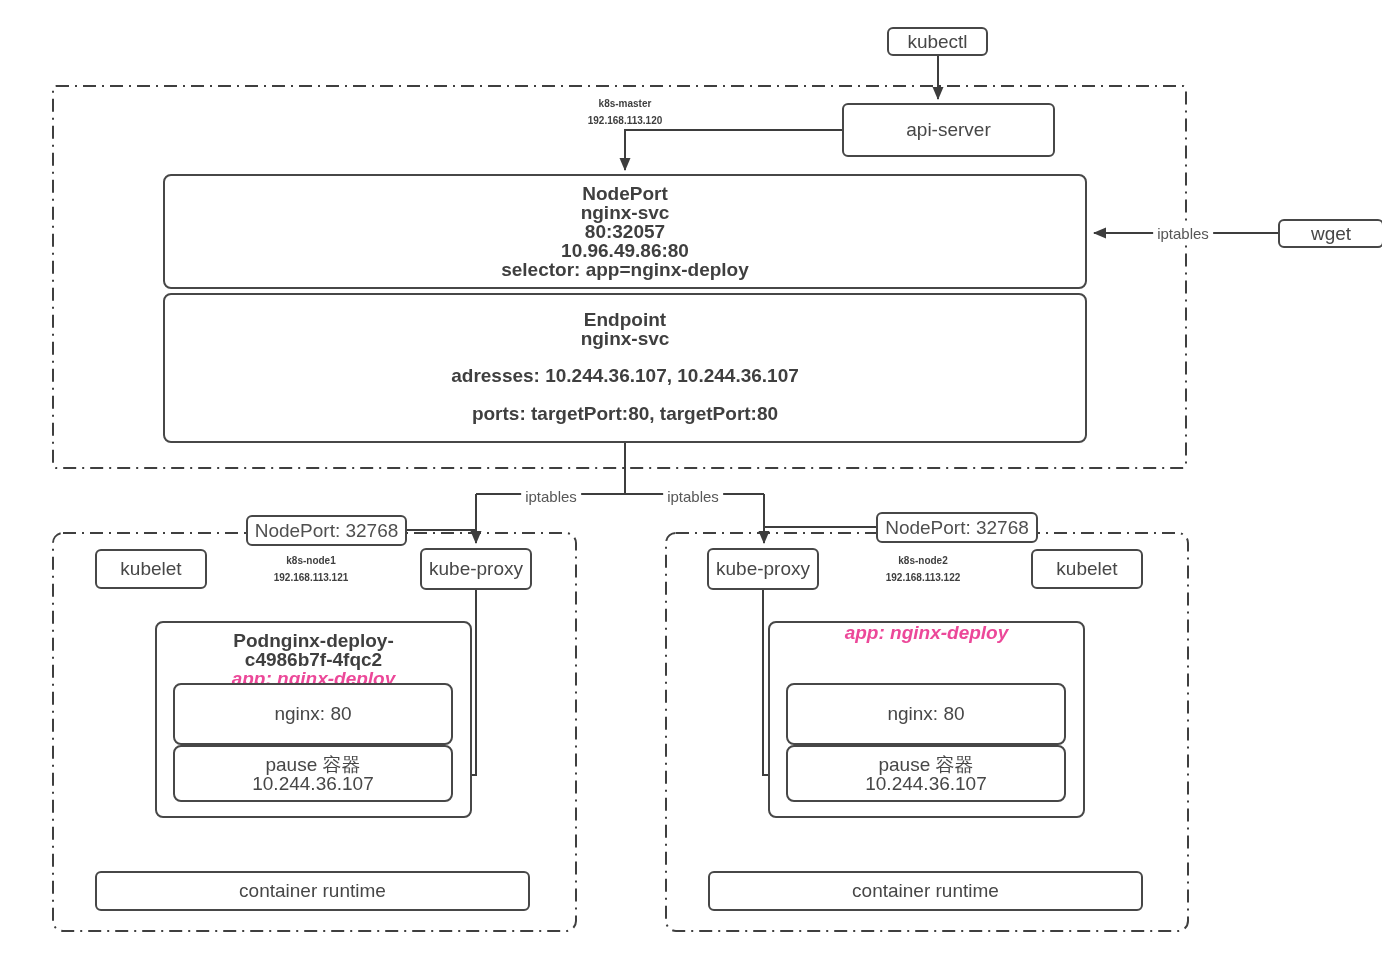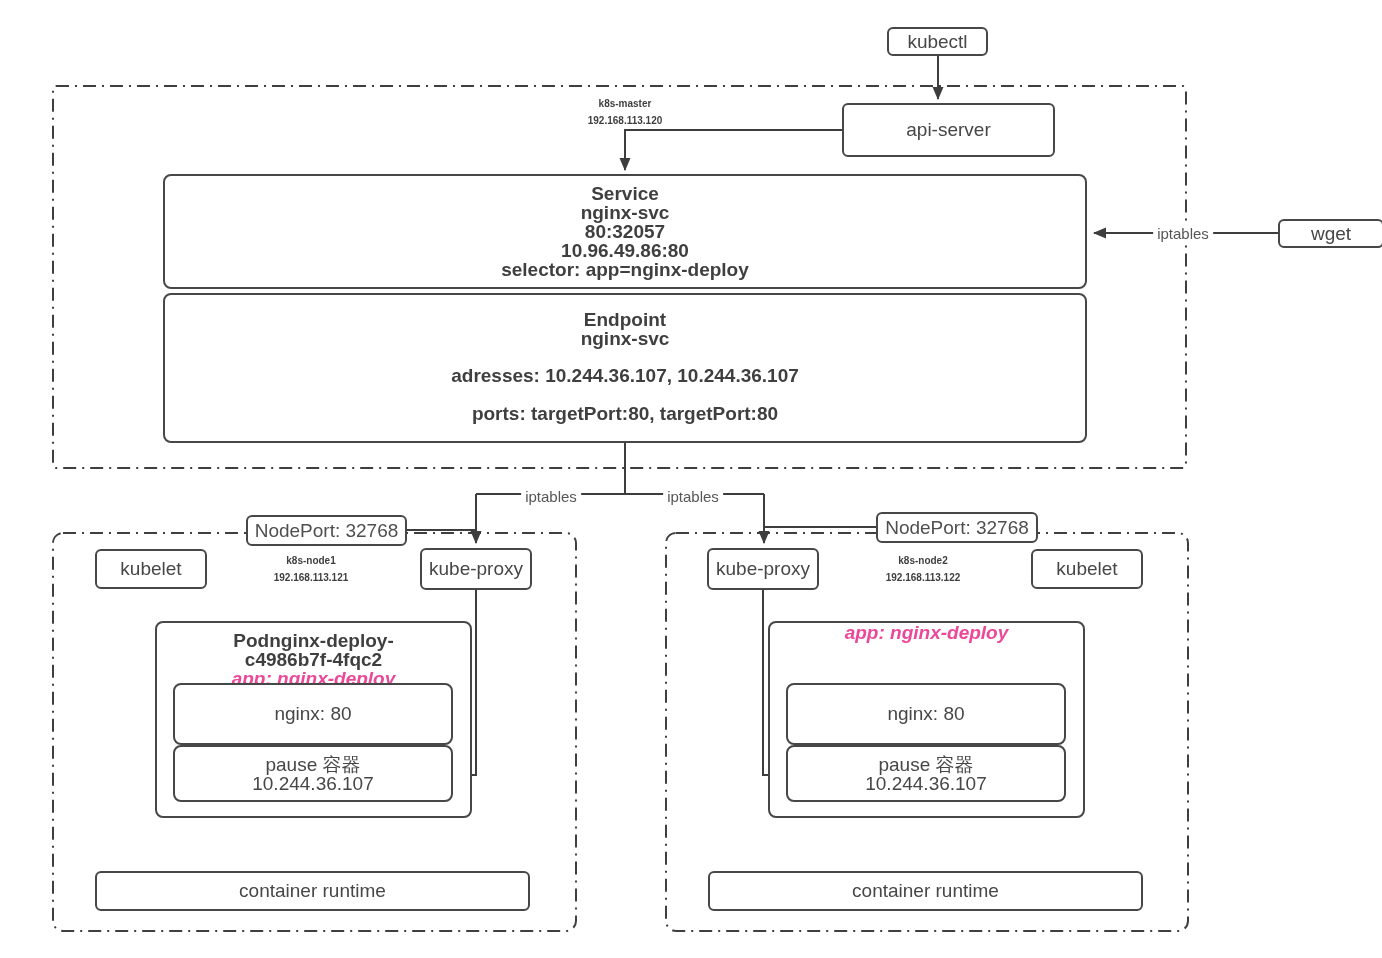--- a/index.html
+++ b/index.html
@@ -73,21 +73,21 @@
   <div class="box" style="left:842px; top:103px; width:213px; height:54px;">
     <span>api-server</span>
   </div>
 
   <div class="freelabel" style="left:500px; top:95px; width:250px;">
     <div class="nodelabel-line">k8s-master</div>
     <div class="nodelabel-line">192.168.113.120</div>
   </div>
 
   <div class="box bigbox" style="left:163px; top:174px; width:924px; height:115px;">
-    <div class="svc-line">Service</div>
+    <div class="svc-line">NodePort</div>
     <div class="svc-line">nginx-svc</div>
     <div class="svc-line">80:32057</div>
     <div class="svc-line">10.96.49.86:80</div>
     <div class="svc-line">selector: app=nginx-deploy</div>
   </div>
 
   <div class="box bigbox" style="left:163px; top:293px; width:924px; height:150px; justify-content:flex-start; padding-top:15px;">
     <div class="ep-title">Endpoint</div>
     <div class="ep-title">nginx-svc</div>
     <div class="ep-row" style="margin-top:17px;">adresses: 10.244.36.107, 10.244.36.107</div>

